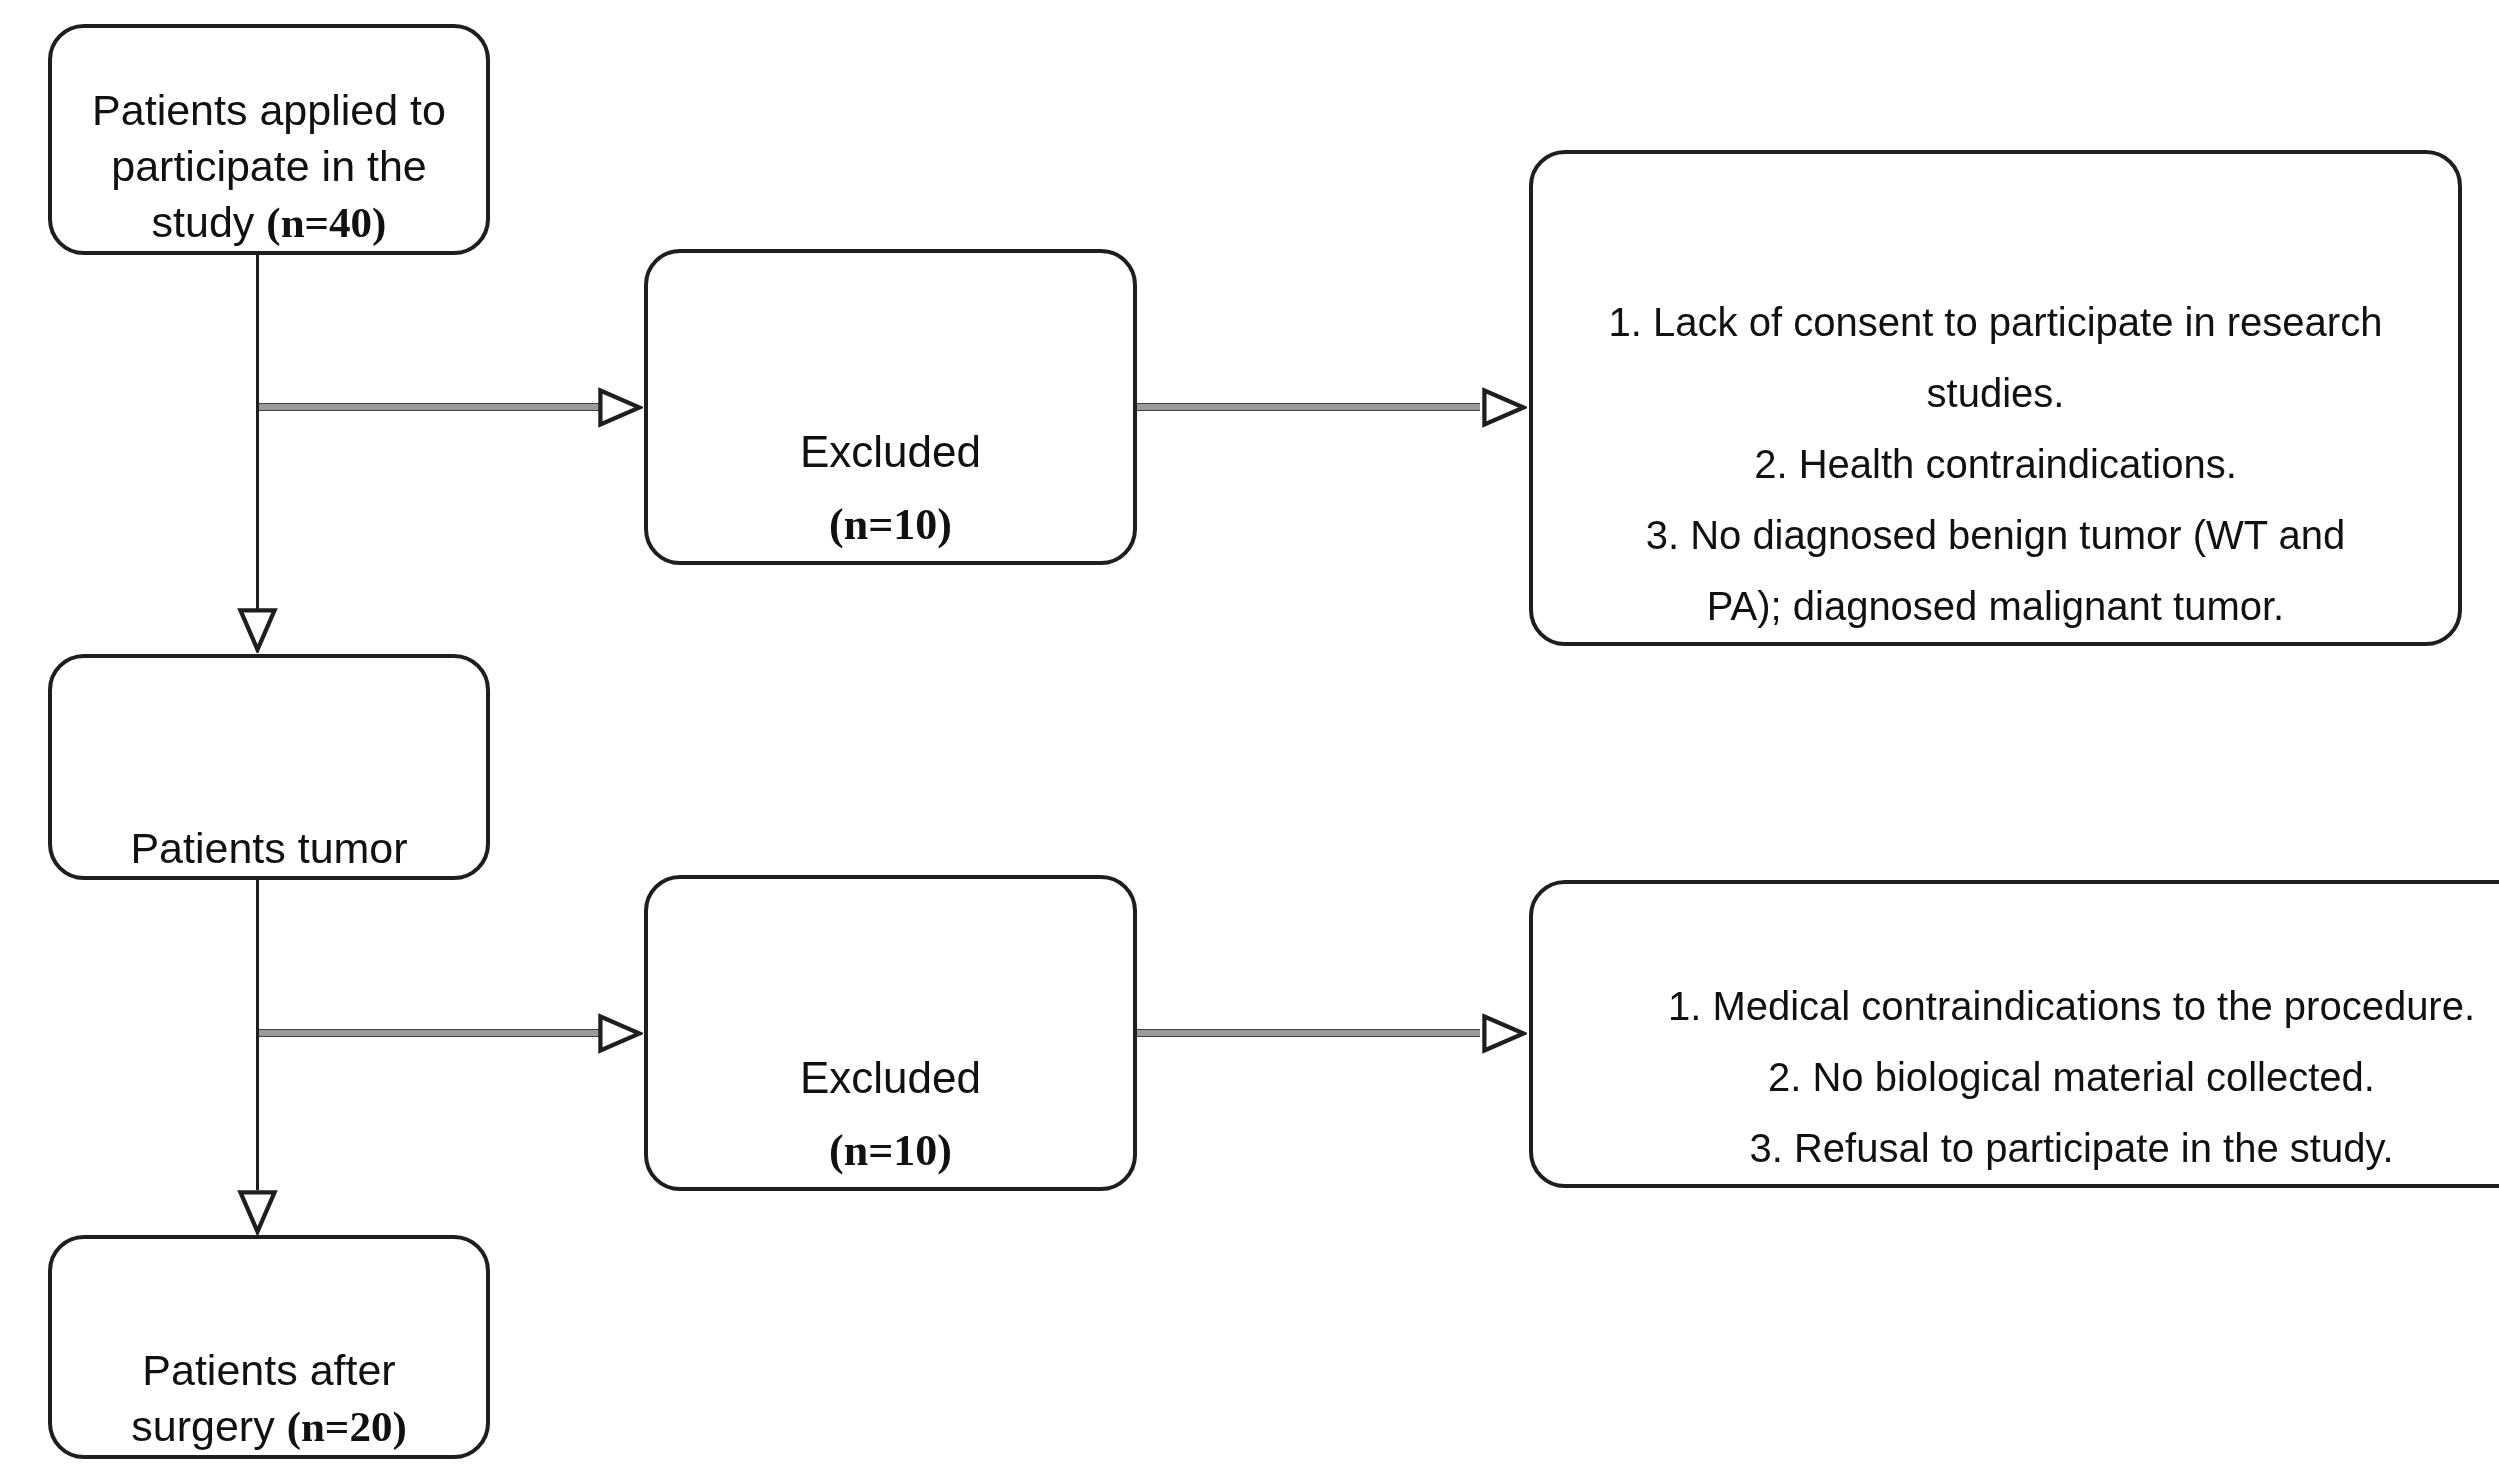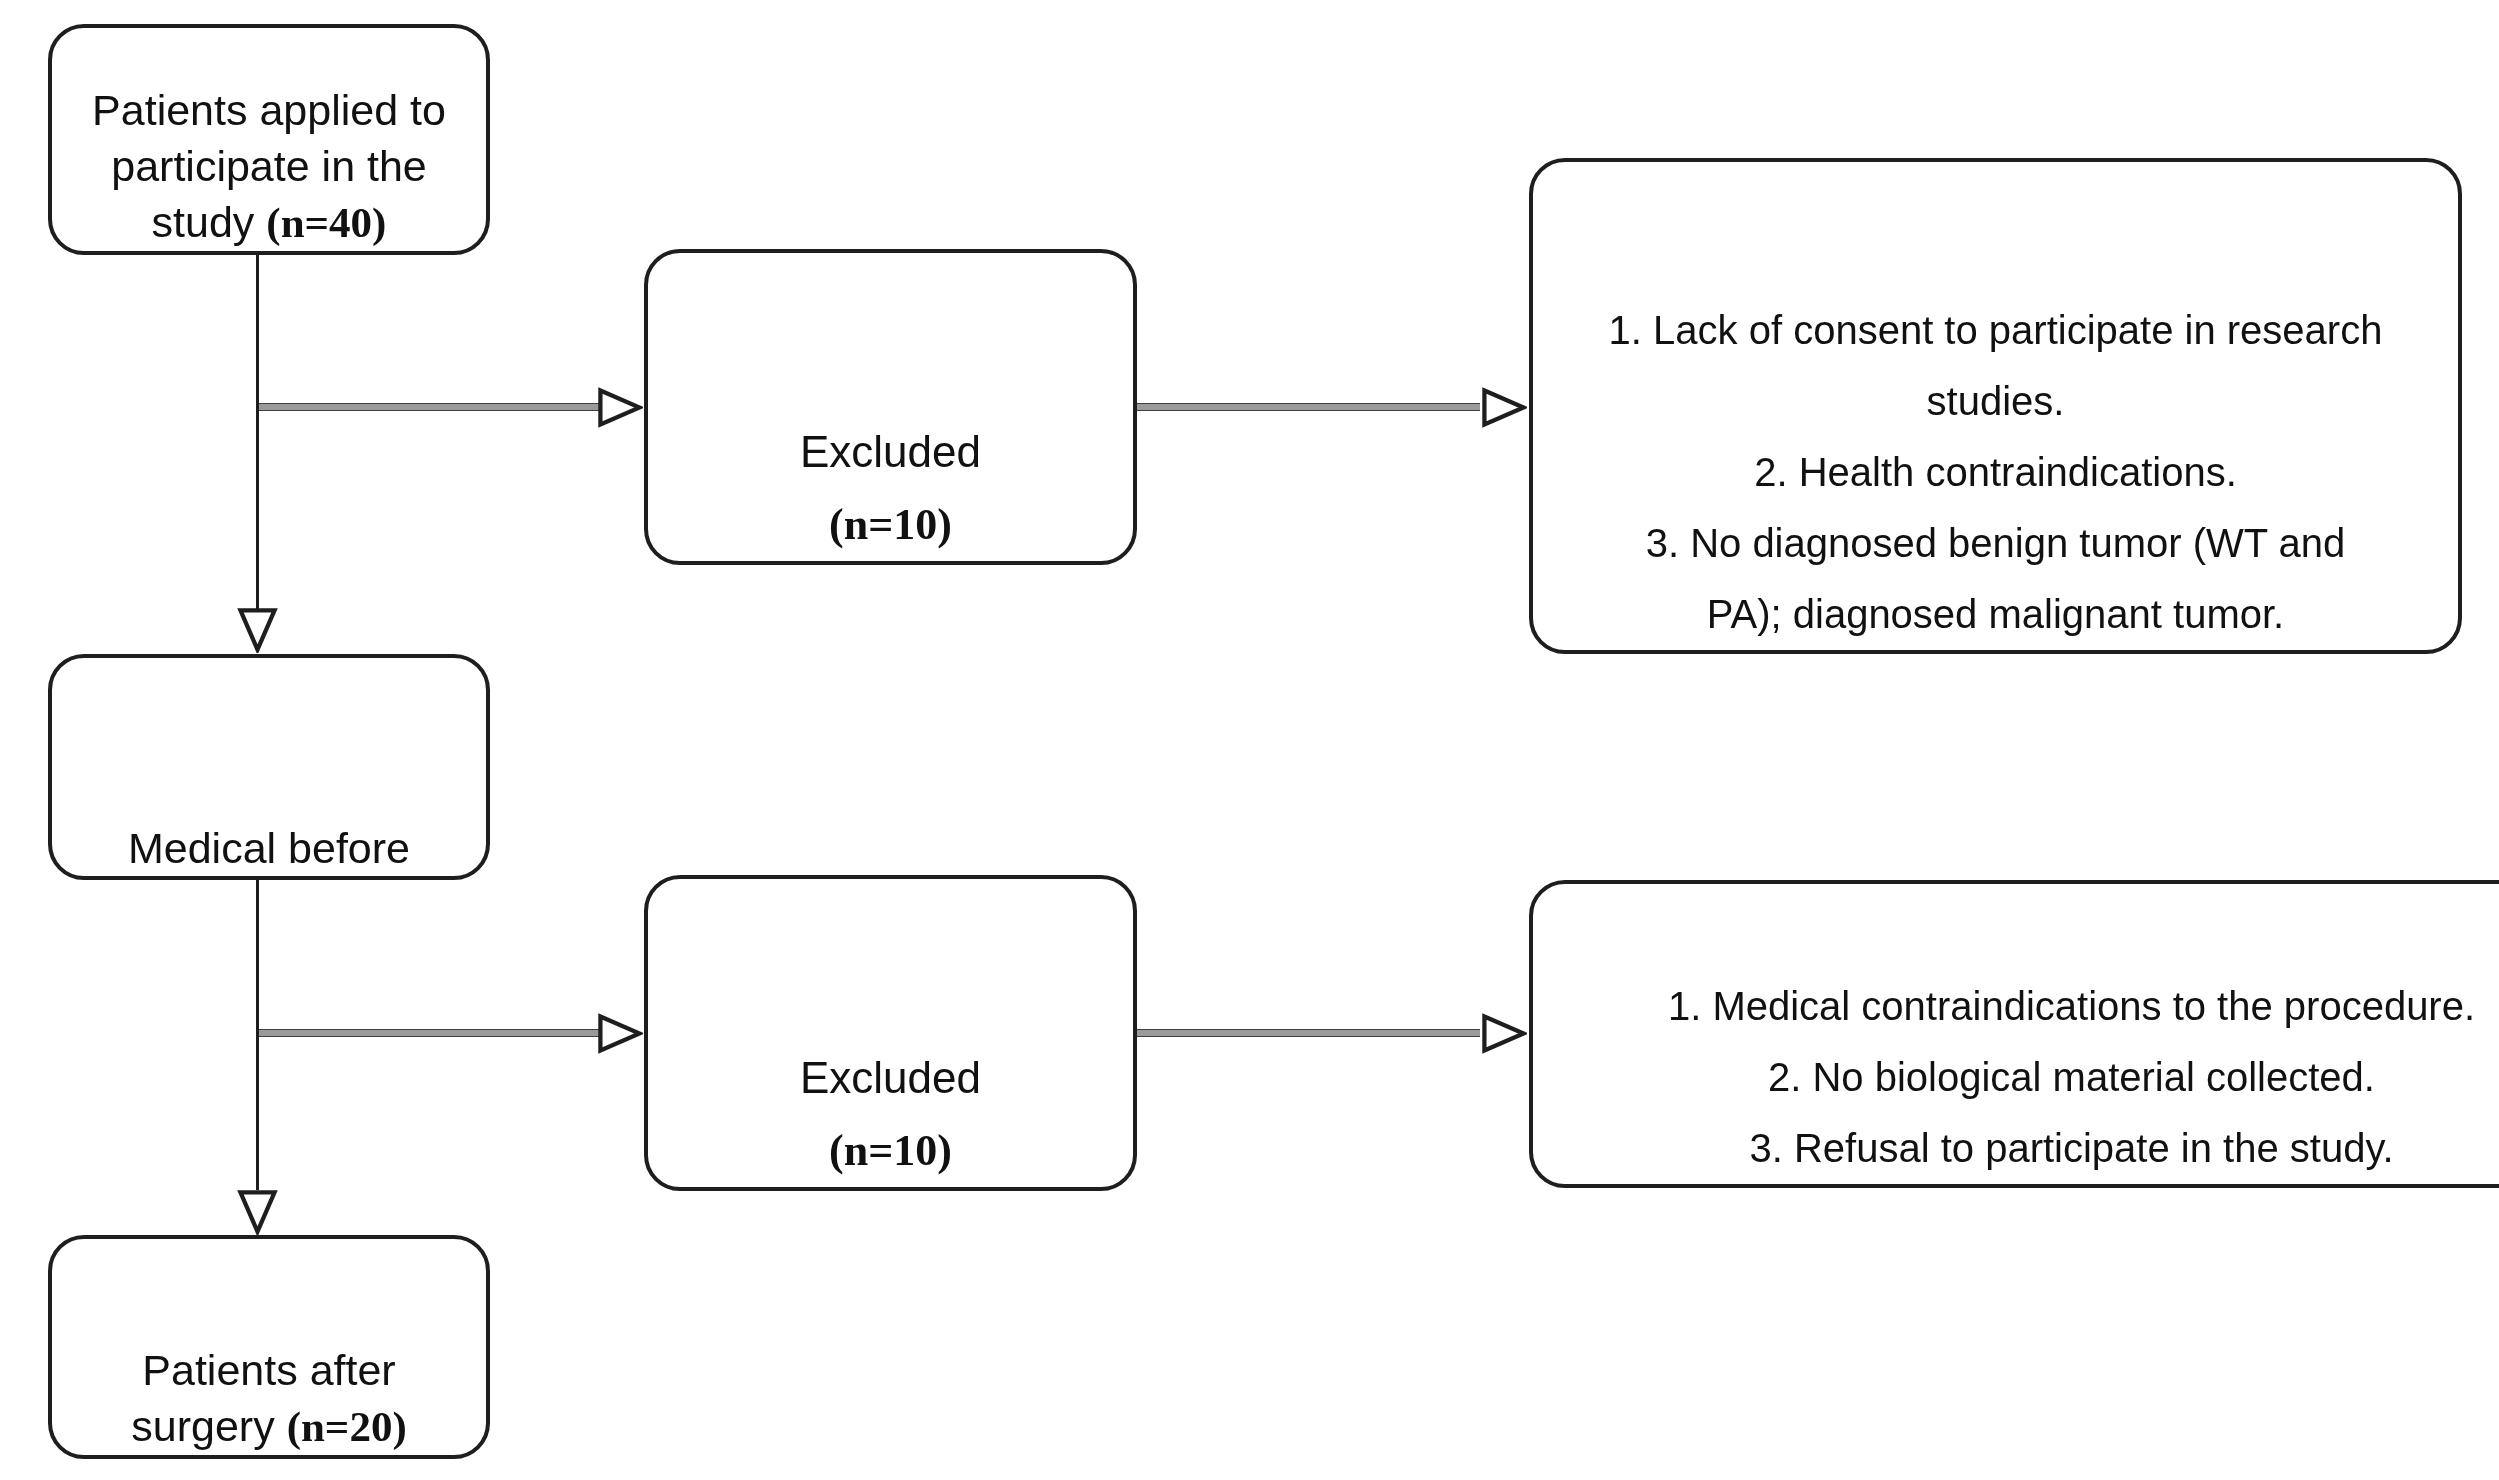--- a/index.html
+++ b/index.html
@@ -99,39 +99,39 @@
     <polygon points="4,4 50,24 4,44" fill="#ffffff" stroke="#1e1e1e" stroke-width="5"></polygon>
   </svg>
 
   <div class="node stage-node" style="left:48px; top:24px; width:442px; height:231px;">
     <div class="line">Patients applied to</div>
     <div class="line">participate in the</div>
     <div class="line"><span>study </span><span class="n-bold">(n=40)</span></div>
   </div>
 
   <div class="node stage-node" style="left:48px; top:654px; width:442px; height:226px;">
-    <div class="line">Medical before</div>
+    <div class="line">Patients tumor</div>
   </div>
 
   <div class="node stage-node" style="left:48px; top:1235px; width:442px; height:224px;">
     <div class="line">Patients after</div>
     <div class="line"><span>surgery </span><span class="n-bold">(n=20)</span></div>
   </div>
 
   <div class="node excluded-node" style="left:644px; top:249px; width:493px; height:316px;">
     <div class="line">Excluded</div>
     <div class="line n-bold">(n=10)</div>
   </div>
 
   <div class="node excluded-node" style="left:644px; top:875px; width:493px; height:316px;">
     <div class="line">Excluded</div>
     <div class="line n-bold">(n=10)</div>
   </div>
 
-  <div class="node reasons-node" style="left:1529px; top:158px; width:933px; height:496px;">
+  <div class="node reasons-node" style="left:1529px; top:150px; width:933px; height:496px;">
     <div class="line">1. Lack of consent to participate in research</div>
     <div class="line">studies.</div>
     <div class="line">2. Health contraindications.</div>
     <div class="line">3. No diagnosed benign tumor (WT and</div>
     <div class="line">PA); diagnosed malignant tumor.</div>
   </div>
 
   <div class="node reasons-node" style="left:1529px; top:880px; width:1085px; height:308px;">
     <div class="line">1. Medical contraindications to the procedure.</div>
     <div class="line">2. No biological material collected.</div>

